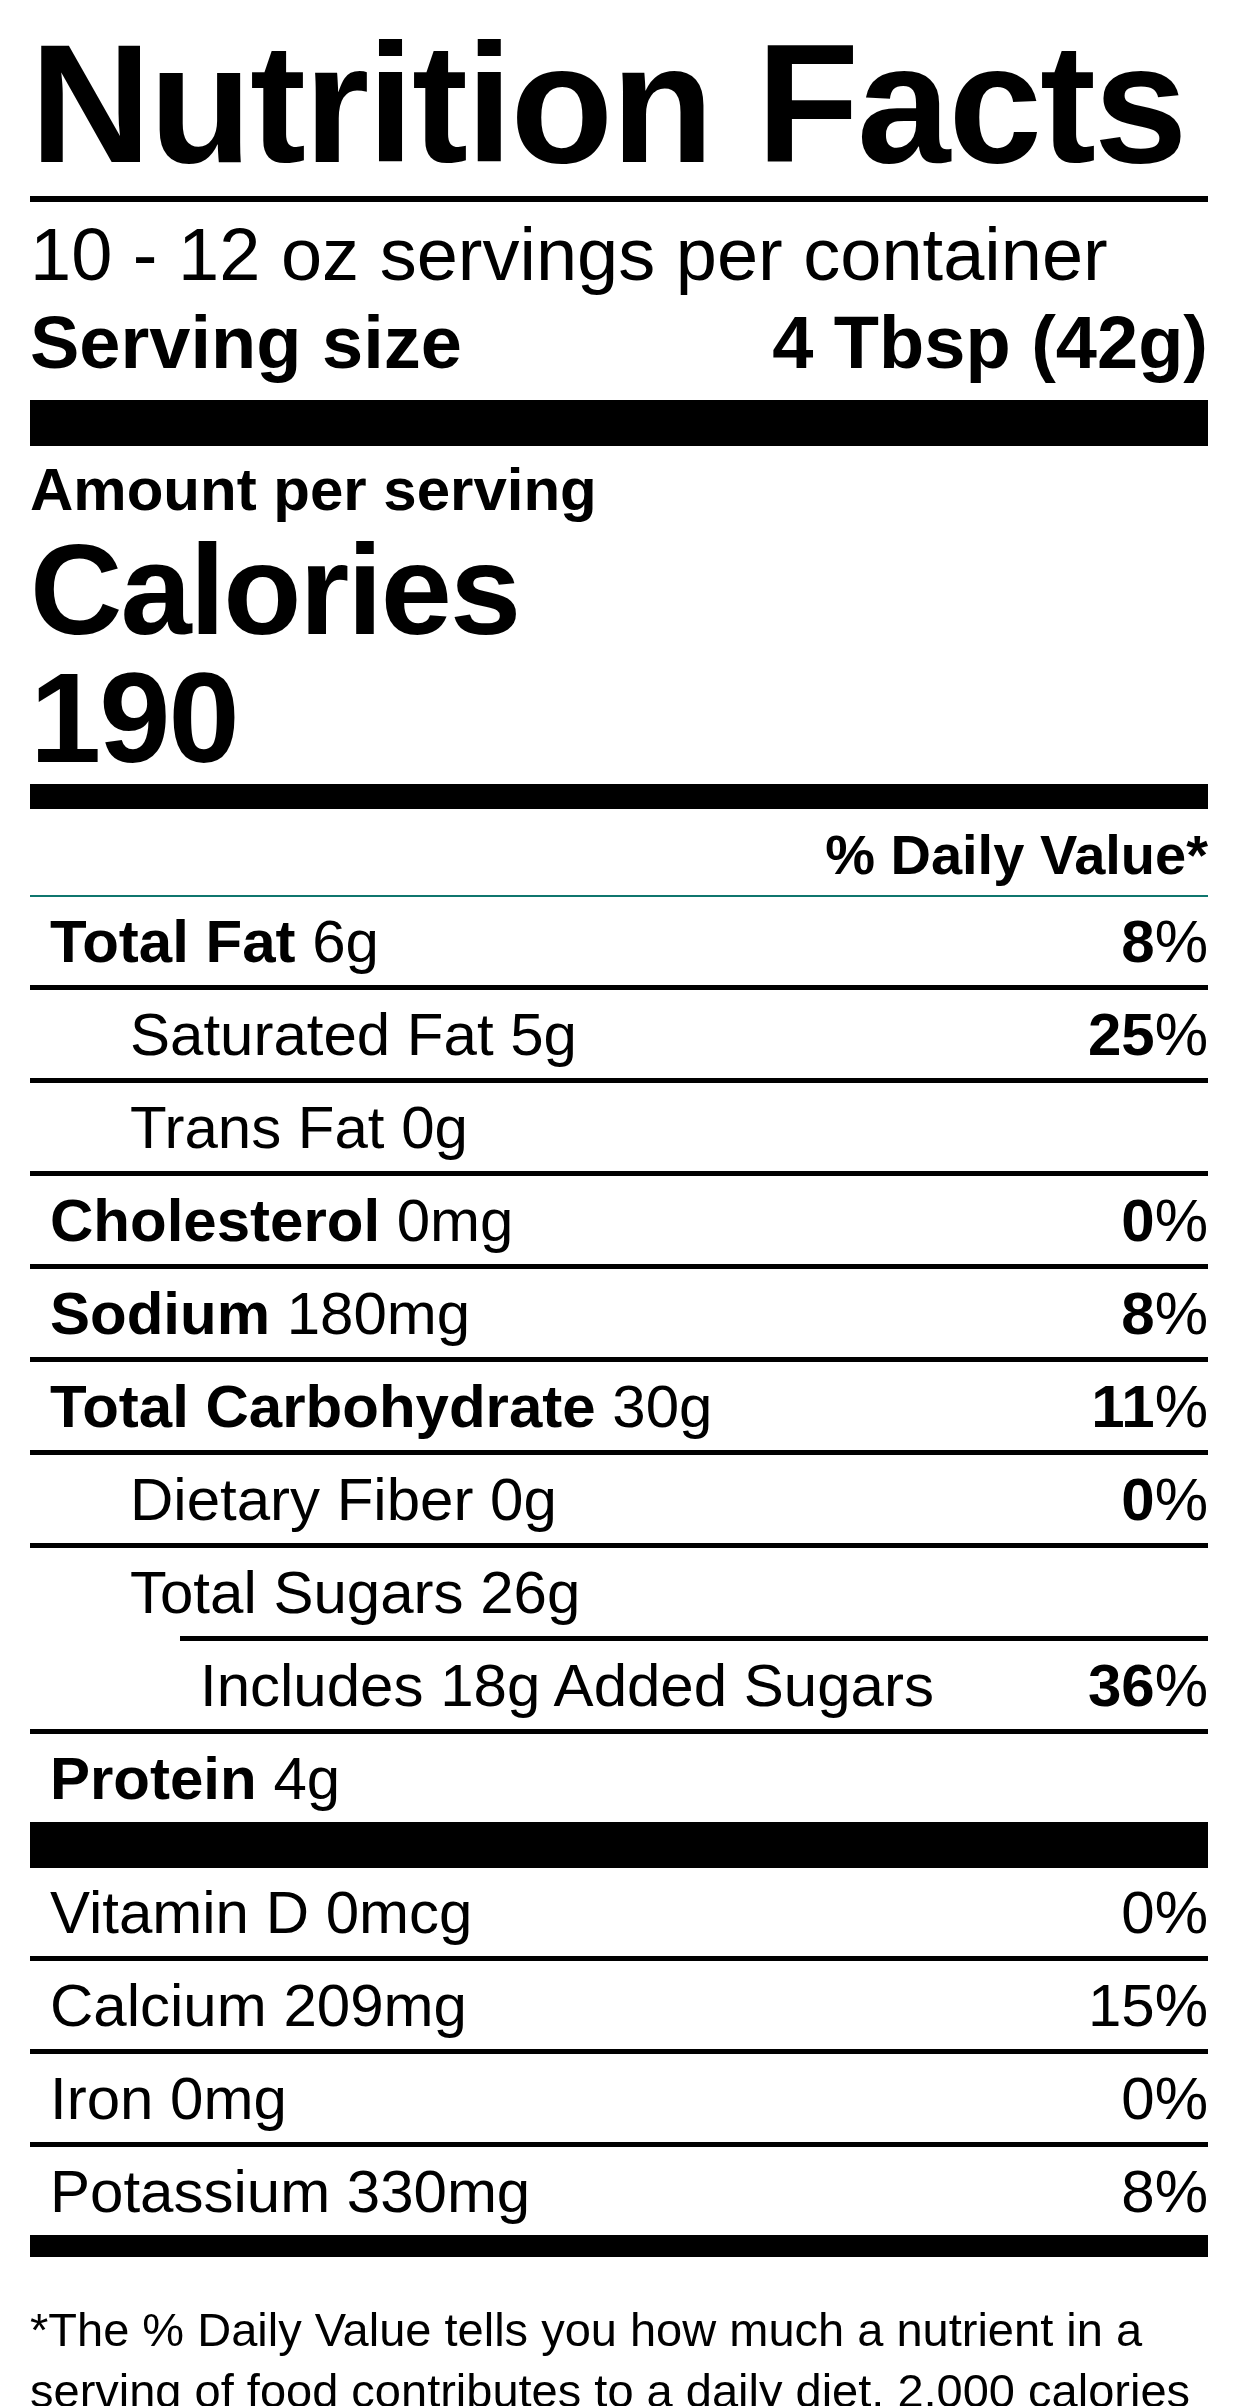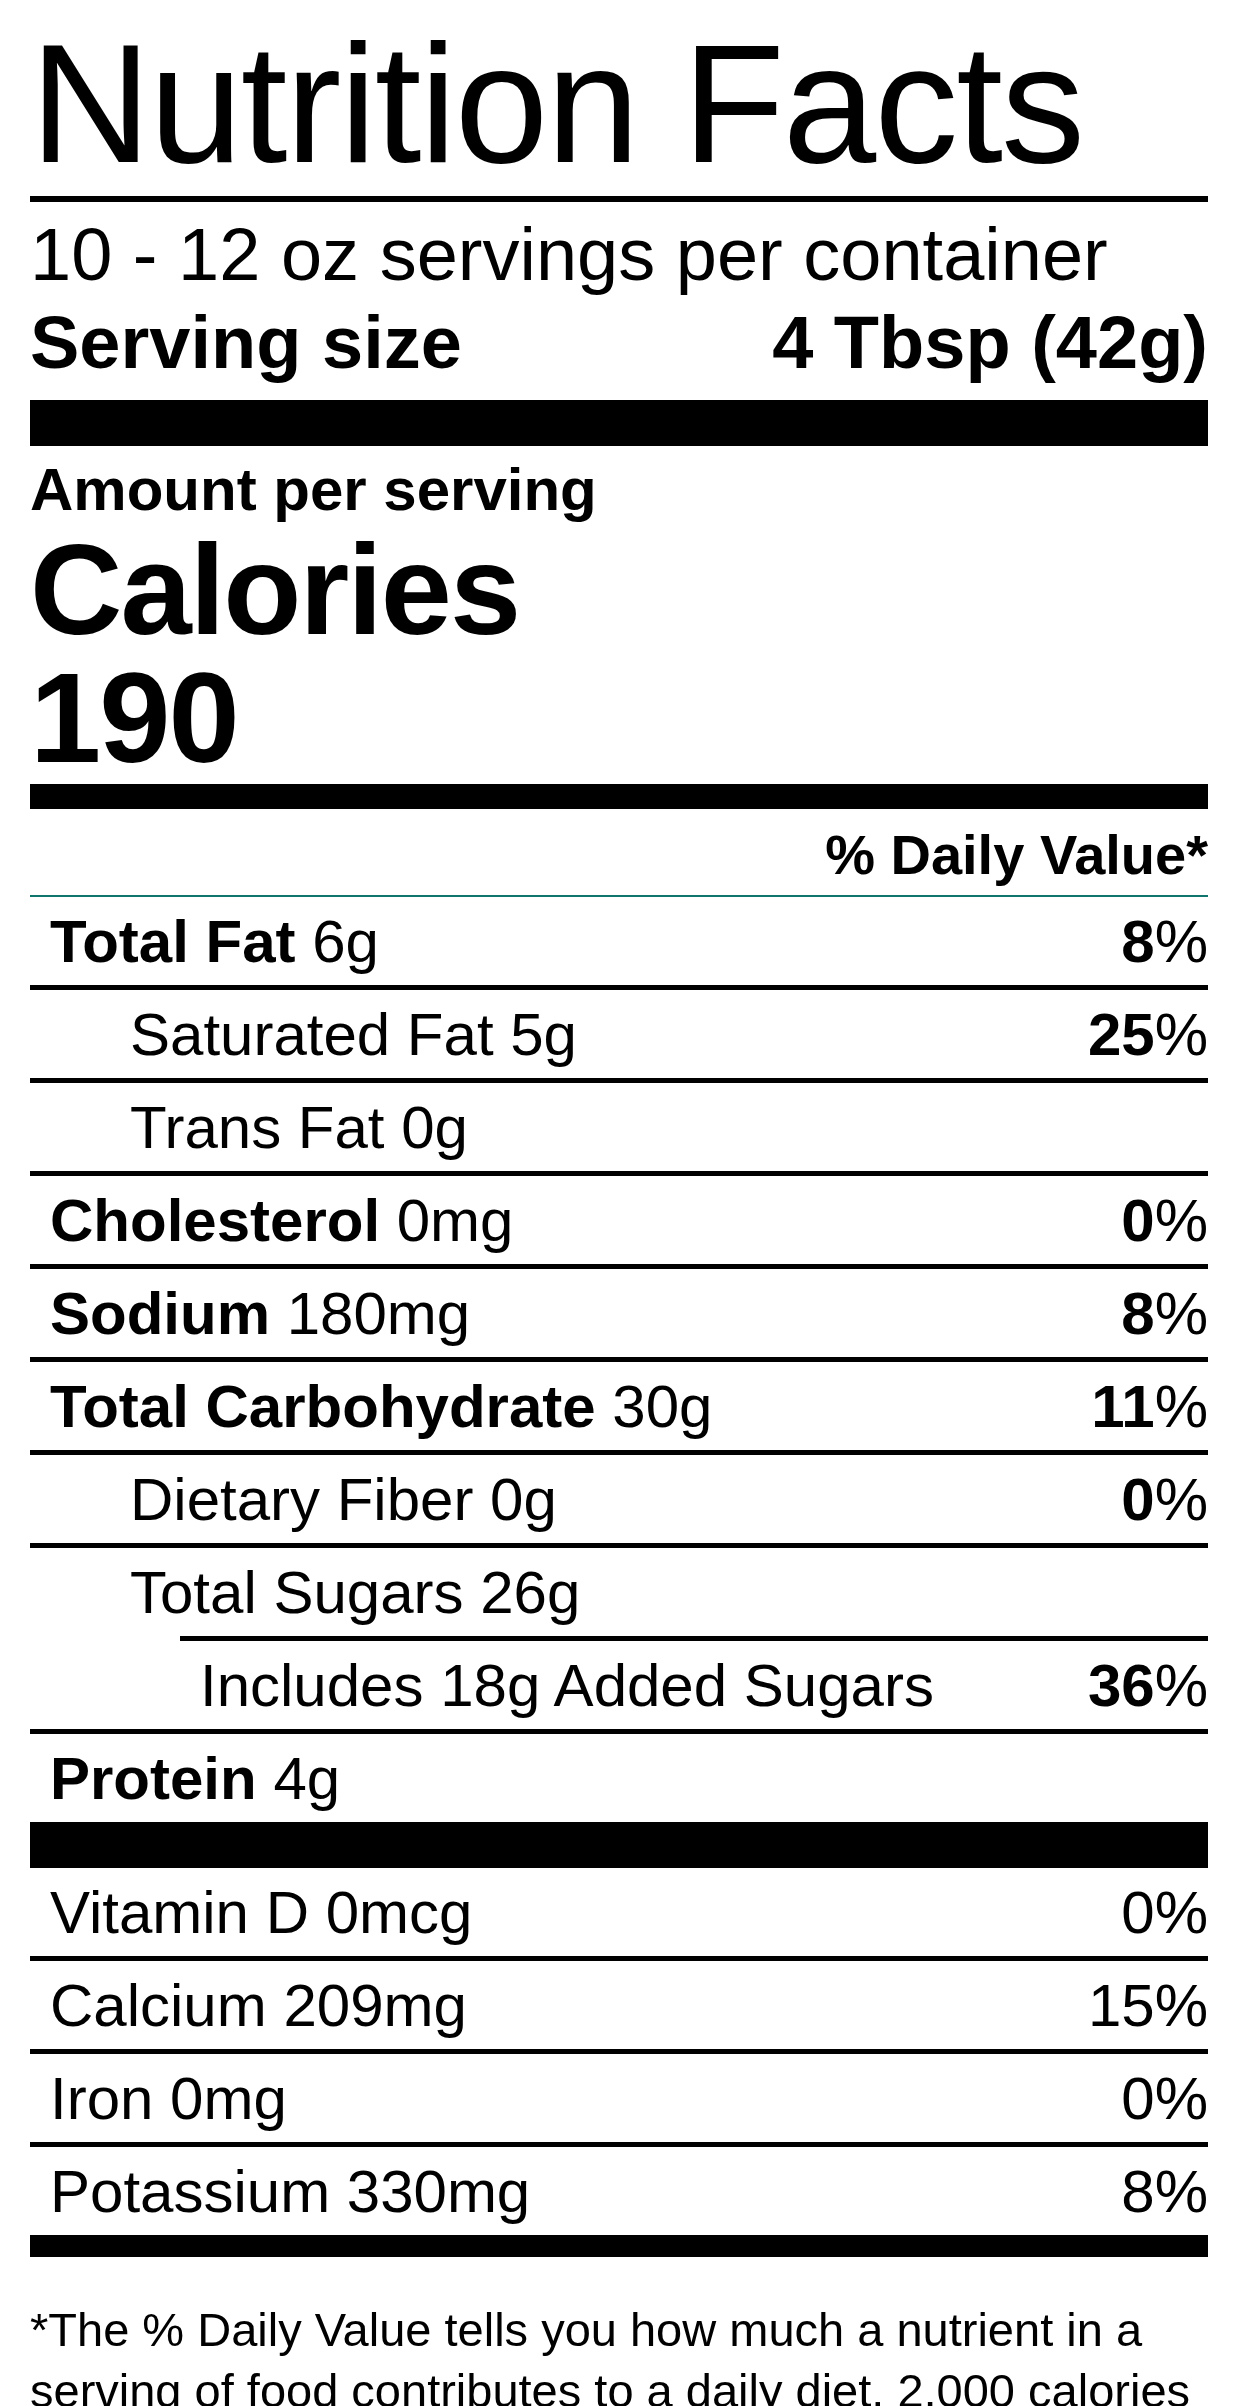--- a/index.html
+++ b/index.html
@@ -1,18 +1,18 @@
 <!DOCTYPE html>
 <html><head>
 <meta charset="utf-8">
 <style>
   html,body{margin:0;padding:0;background:#ffffff;}
   body{font-family:"Liberation Sans","DejaVu Sans",sans-serif;color:#000;}
   .label{width:1238px;height:2406px;box-sizing:border-box;padding:0 30px;background:#fff;overflow:hidden;}
-  .title{font-weight:normal;font-size:168px;line-height:1;letter-spacing:-2px;padding-top:20px;white-space:nowrap;}
+  .title{font-weight:bold;font-size:168px;line-height:1;letter-spacing:-2px;padding-top:20px;white-space:nowrap;}
   .title-rule{height:6px;background:#000;margin-top:8px;}
   .servings{font-size:74px;line-height:1;padding-top:16px;white-space:nowrap;}
   .serving-row{display:flex;justify-content:space-between;align-items:flex-end;font-weight:bold;font-size:74px;line-height:1;padding-top:14px;}
   .bar{background:#000;}
   .bar-thick{height:46px;}
   .bar-a{margin-top:20px;}
   .bar-med{height:25px;margin-top:2px;}
   .bar-thin{height:22px;}
   .amount{font-weight:bold;font-size:60px;line-height:1;padding-top:14px;}
   .calories-row{display:flex;justify-content:space-between;align-items:baseline;font-weight:bold;font-size:128px;letter-spacing:-2px;line-height:1;margin-top:6px;flex-direction:column;}

